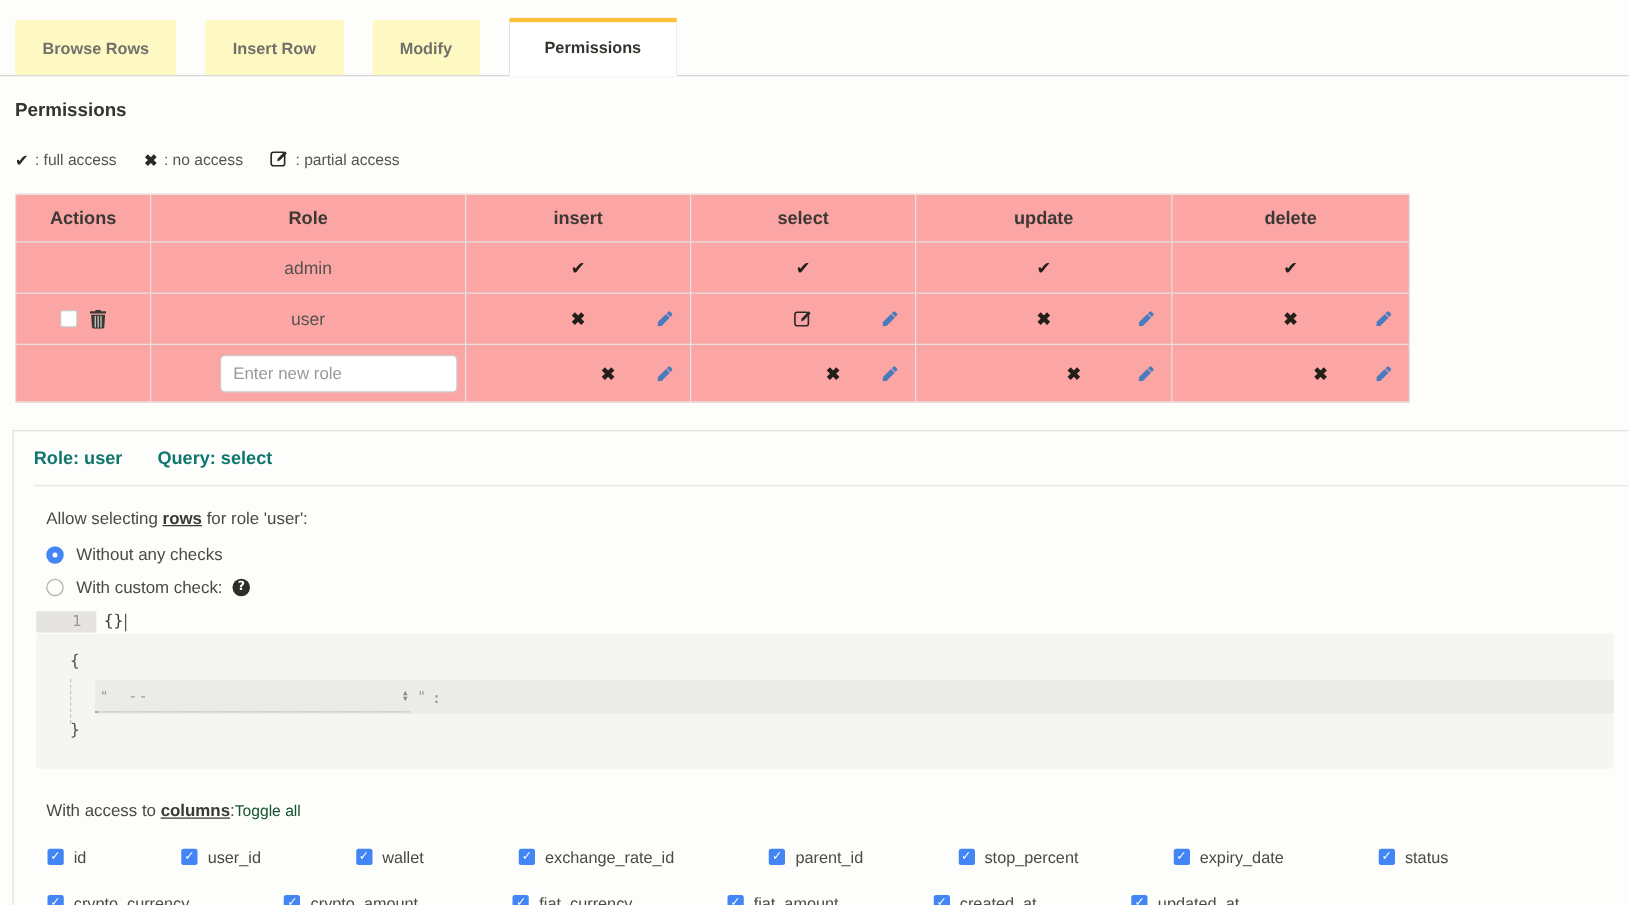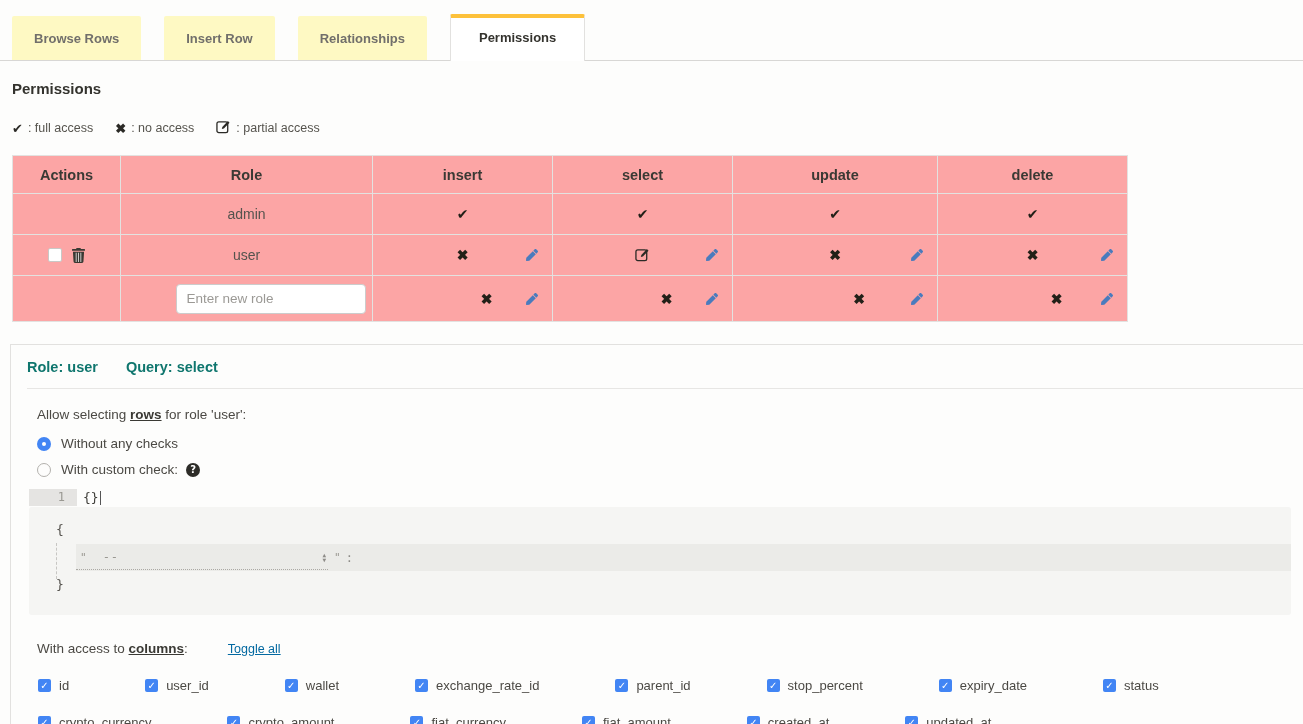--- a/index.html
+++ b/index.html
@@ -86,38 +86,38 @@
   .kv-row { margin:5px 0 5px 47px; background:#ebebe8; height:27px; display:flex; align-items:center; font-size:12px; color:#9a9892; }
   .kv-underline { display:flex; align-items:center; width:252px; border-bottom:1px dotted #aba9a4; height:25px; padding-left:4px; }
   .kv-quote { color:#9a9892; font-size:11px; }
   .kv-dashes { color:#9a9892; margin-left:16px; letter-spacing:1px; }
   .kv-spinner { margin-left:auto; display:flex; flex-direction:column; line-height:5px; font-size:6px; color:#8e8c88; padding-right:2px; cursor:pointer; }
   .kv-after { margin-left:6px; }
   .kv-colon { margin-left:5px; color:#8e8c88; }
 
   
   .columns-head { display:flex; align-items:center; margin:26px 0 0 10px; font-size:13.5px; color:#4b4944; }
-  .toggle-all { margin-left:40px; color:#0369a1; text-decoration:underline; cursor:pointer; font-size:12.5px; }
+  .toggle-all { color:#14532d; cursor:pointer; font-size:12.5px; }
   .col-row { display:flex; flex-wrap:nowrap; margin:22px 0 0 11px; }
   .col-item { display:flex; align-items:center; margin-right:76px; font-size:13px; color:#4b4944; cursor:pointer; white-space:nowrap; }
   .cbx {
     width:13px; height:13px; border-radius:2px; background:#4285f4; margin-right:8px;
     display:inline-flex; align-items:center; justify-content:center; flex:0 0 auto;
   }
   .cbx::after { content:"\2713"; color:#fff; font-size:10px; line-height:1; }
 
   b { color:#3a3934;text-decoration:underline; }
 </style>
 </head>
 <body>
 
 <div class="tabbar">
   <div class="tab">Browse Rows</div>
   <div class="tab">Insert Row</div>
-  <div class="tab">Relationships</div>
+  <div class="tab">Modify</div>
   <div class="tab active">Permissions</div>
 </div>
 
 <div class="page-title">Permissions</div>
 
 <div class="legend">
   <div class="legend-item">
     <span class="glyph glyph-check">✔</span>
     <span>: full access</span>
   </div>

